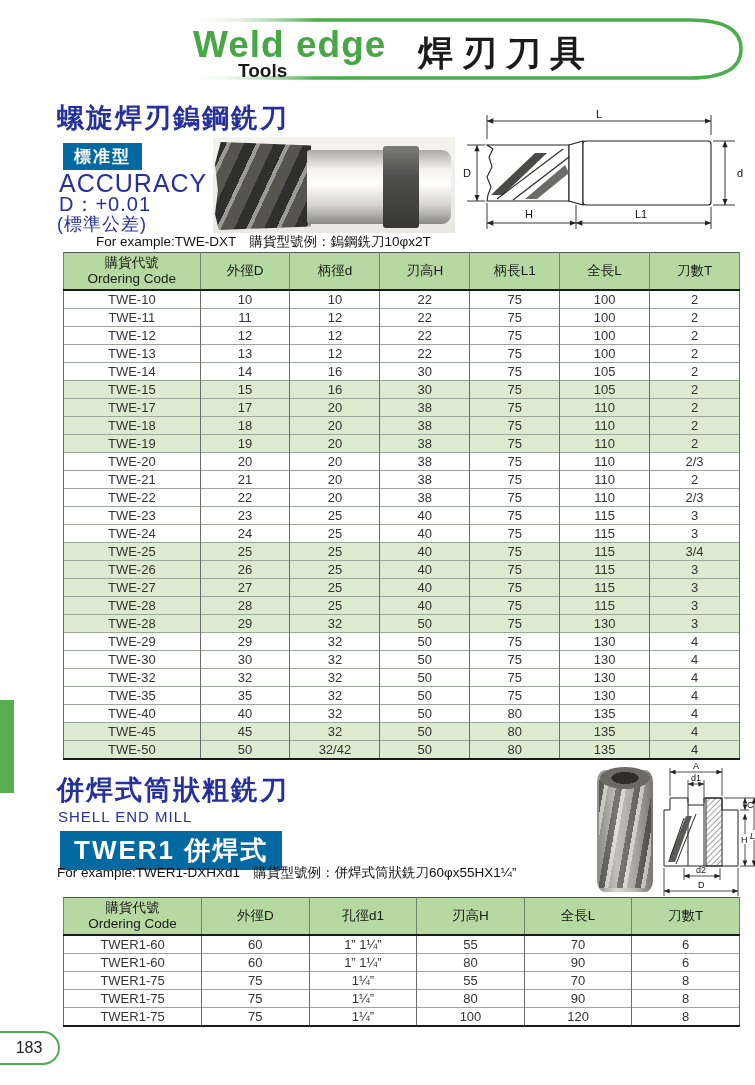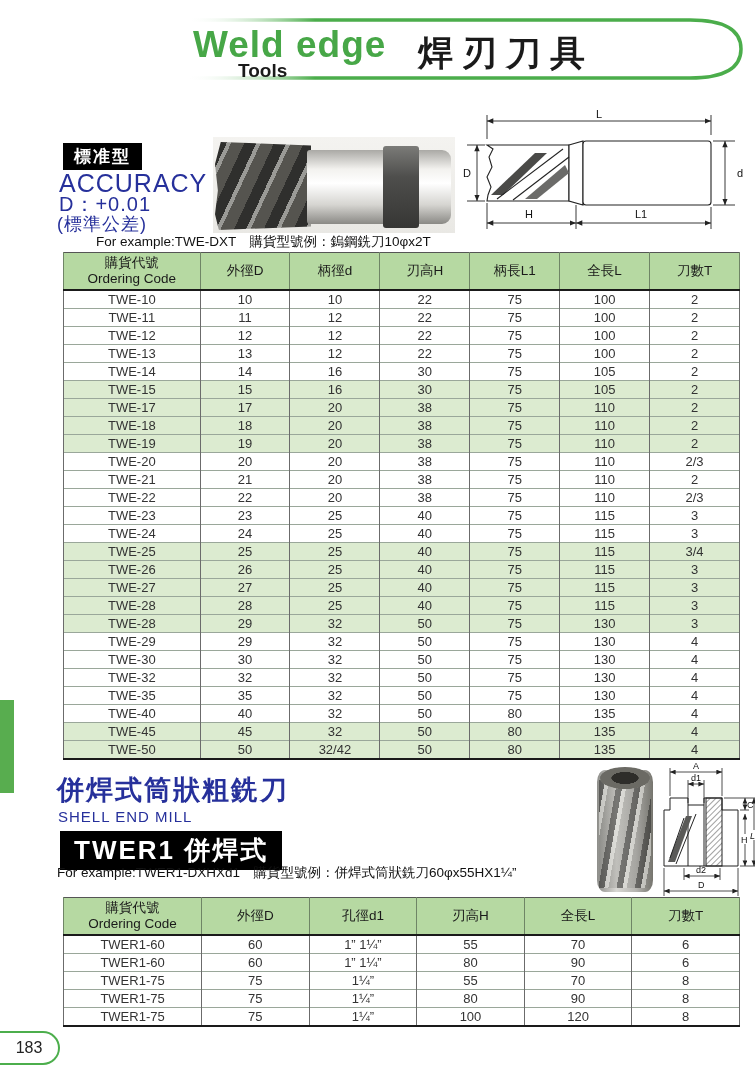--- a/index.html
+++ b/index.html
@@ -8,21 +8,21 @@
   .abs{position:absolute;}
 
   
   #brand{left:193px;top:24px;font-size:37px;font-weight:bold;color:#47a747;letter-spacing:1px;}
   #brand-sub{left:198px;top:60px;font-size:19px;font-weight:bold;color:#1a1a1a;margin-left:40px;}
   #title-cn{left:418px;top:30px;font-size:35px;font-weight:bold;color:#1a1a1a;letter-spacing:9px;}
   #capsule{left:130px;top:12px;}
 
   
   .sec-title{font-size:27px;font-weight:bold;color:#26309b;letter-spacing:2px;}
-  .badge{background:#000000;color:#fff;font-weight:bold;text-align:center;}
+  .badge{background:#0369a1;color:#fff;font-weight:bold;text-align:center;}
   #badge1{left:63px;top:143px;font-size:17px;padding:2px 11px;letter-spacing:2px;}
   #acc1{left:59px;top:169px;font-size:25px;color:#26309b;letter-spacing:1px;}
   #acc2{left:59px;top:191px;font-size:20px;color:#26309b;letter-spacing:1px;}
   #acc3{left:57px;top:212px;font-size:18px;color:#26309b;letter-spacing:1px;}
   .example{font-size:13.5px;color:#111;}
   #subtitle2{left:58px;top:808px;font-size:15px;color:#26309b;letter-spacing:1px;font-weight:normal;text-align:right;}
   #badge2{left:60px;top:831px;font-size:26px;padding:2px 14px;letter-spacing:2px;}
 
   
   .data-table{border-collapse:collapse;width:677px;table-layout:fixed;color:#222;
@@ -72,20 +72,21 @@
         <stop offset="0" stop-color="#ffffff" stop-opacity="0"></stop>
         <stop offset="1" stop-color="#4bad4b"></stop>
       </linearGradient>
     </defs>
     <path d="M62,8 H560 Q611,8 611,37 Q611,66 560,66 H52" fill="none" stroke="url(#gfade)" stroke-width="3.5"></path>
   </svg>
   <div id="brand" class="abs">Weld edge</div>
   <div id="brand-sub" class="abs">Tools</div>
   <div id="title-cn" class="abs">焊刃刀具</div>
 
+  <div class="abs sec-title" style="left:57px;top:100px;">螺旋焊刃鎢鋼銑刀</div>
   <div id="badge1" class="abs badge">標准型</div>
   <div id="acc1" class="abs">ACCURACY</div>
   <div id="acc2" class="abs">D：+0.01</div>
   <div id="acc3" class="abs">(標準公差)</div>
 
   <div id="photo1" class="abs">
     <div id="p1-head"></div>
     <div id="p1-shank"></div>
     <div id="p1-band"></div>
   </div>

